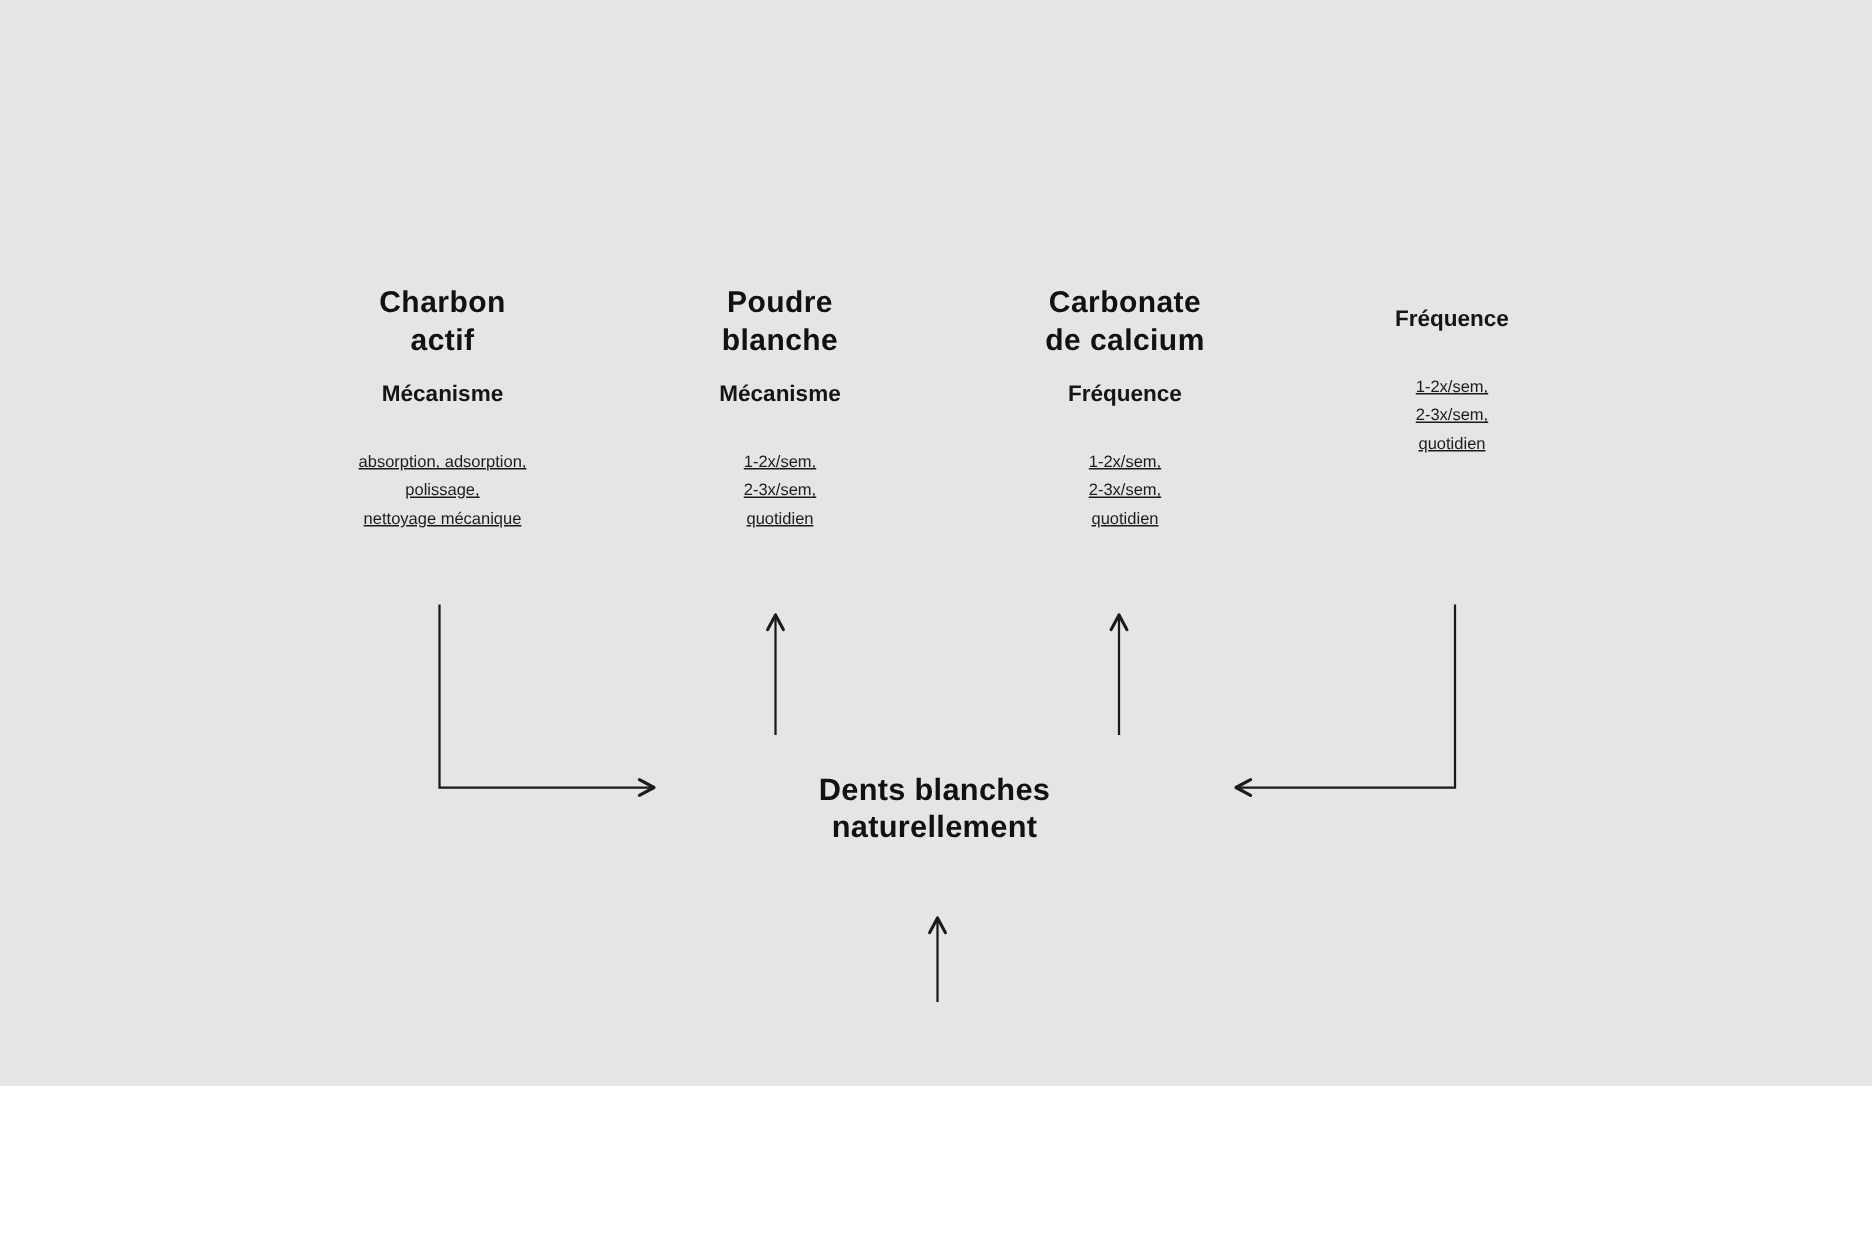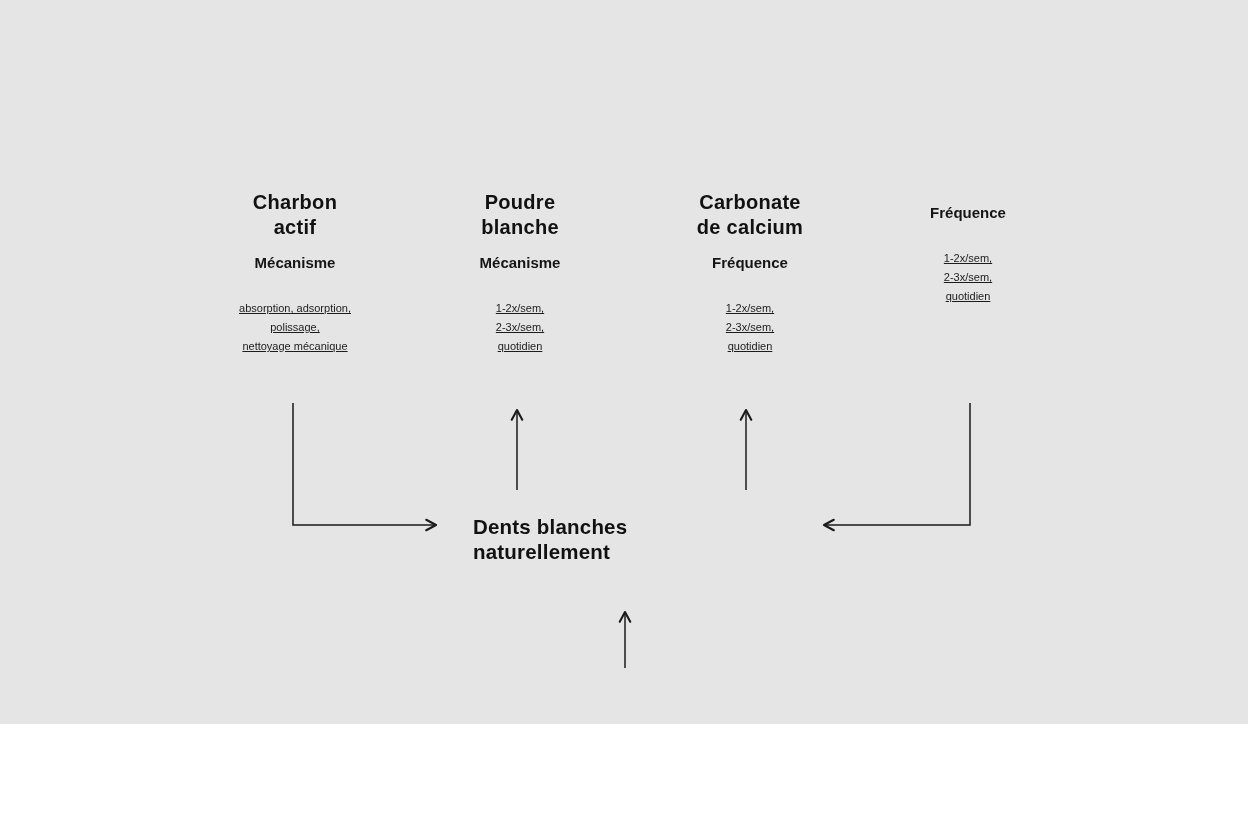--- a/index.html
+++ b/index.html
@@ -50,20 +50,21 @@
     line-height: 19px;
     white-space: pre-line;
     color: #1c1c1c;
     text-decoration: underline;
   }
   .center-label {
     position: absolute;
     left: 473px;
     top: 514px;
     width: 300px;
+    text-align: center;
     font-size: 20.5px;
     font-weight: 700;
     line-height: 25px;
     letter-spacing: 0.2px;
     white-space: pre-line;
     color: #111111;
   }
 </style>
 </head>
 <body>

